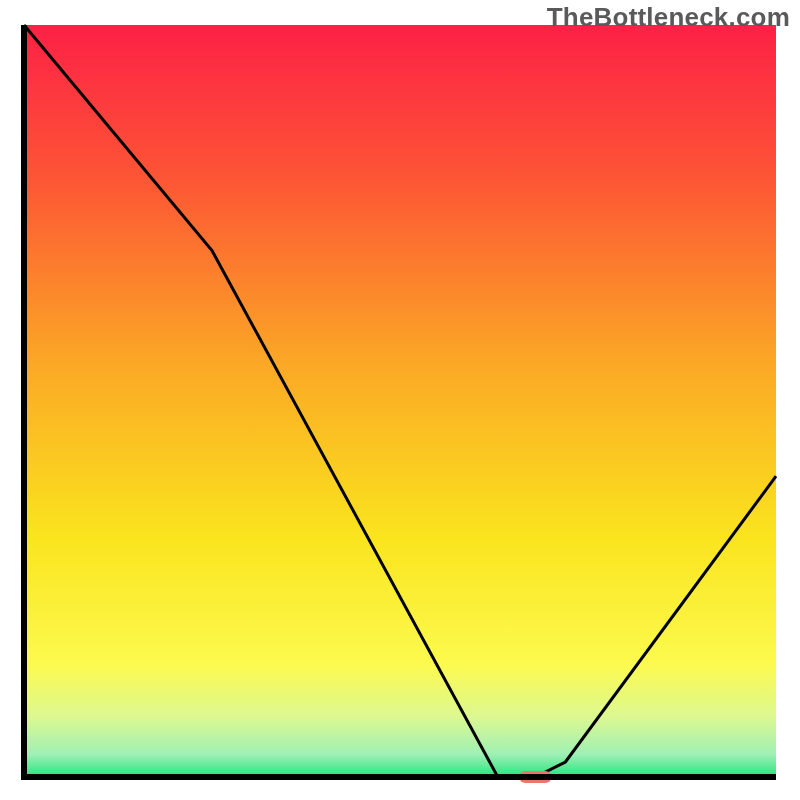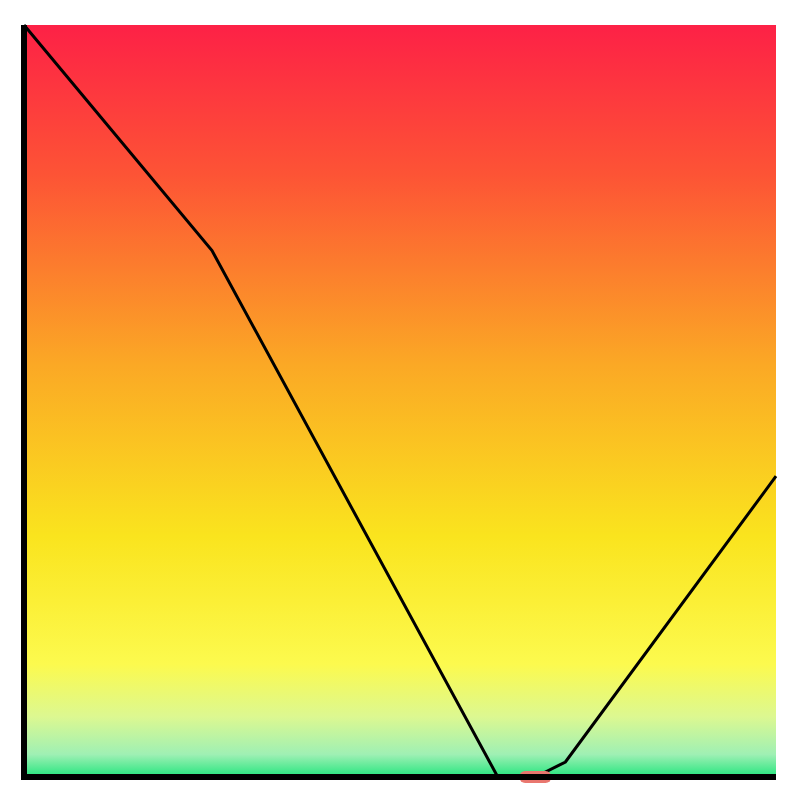--- a/index.html
+++ b/index.html
@@ -28,20 +28,21 @@
   svg {
     position: absolute;
     top: 0;
     left: 0;
   }
 </style>
 </head>
 <body>
 
 <div class="chart-container">
+  <div class="watermark">TheBottleneck.com</div>
 
   <svg id="chart-svg" width="800" height="800">
     <defs>
       <linearGradient id="bgGrad" x1="0" y1="0" x2="0" y2="1">
           <stop offset="0%" stop-color="#fd2146"></stop>
           <stop offset="20%" stop-color="#fd5435"></stop>
           <stop offset="45%" stop-color="#fba825"></stop>
           <stop offset="68%" stop-color="#fae41e"></stop>
           <stop offset="85%" stop-color="#fcfa4e"></stop>
           <stop offset="92%" stop-color="#dcf891"></stop>

